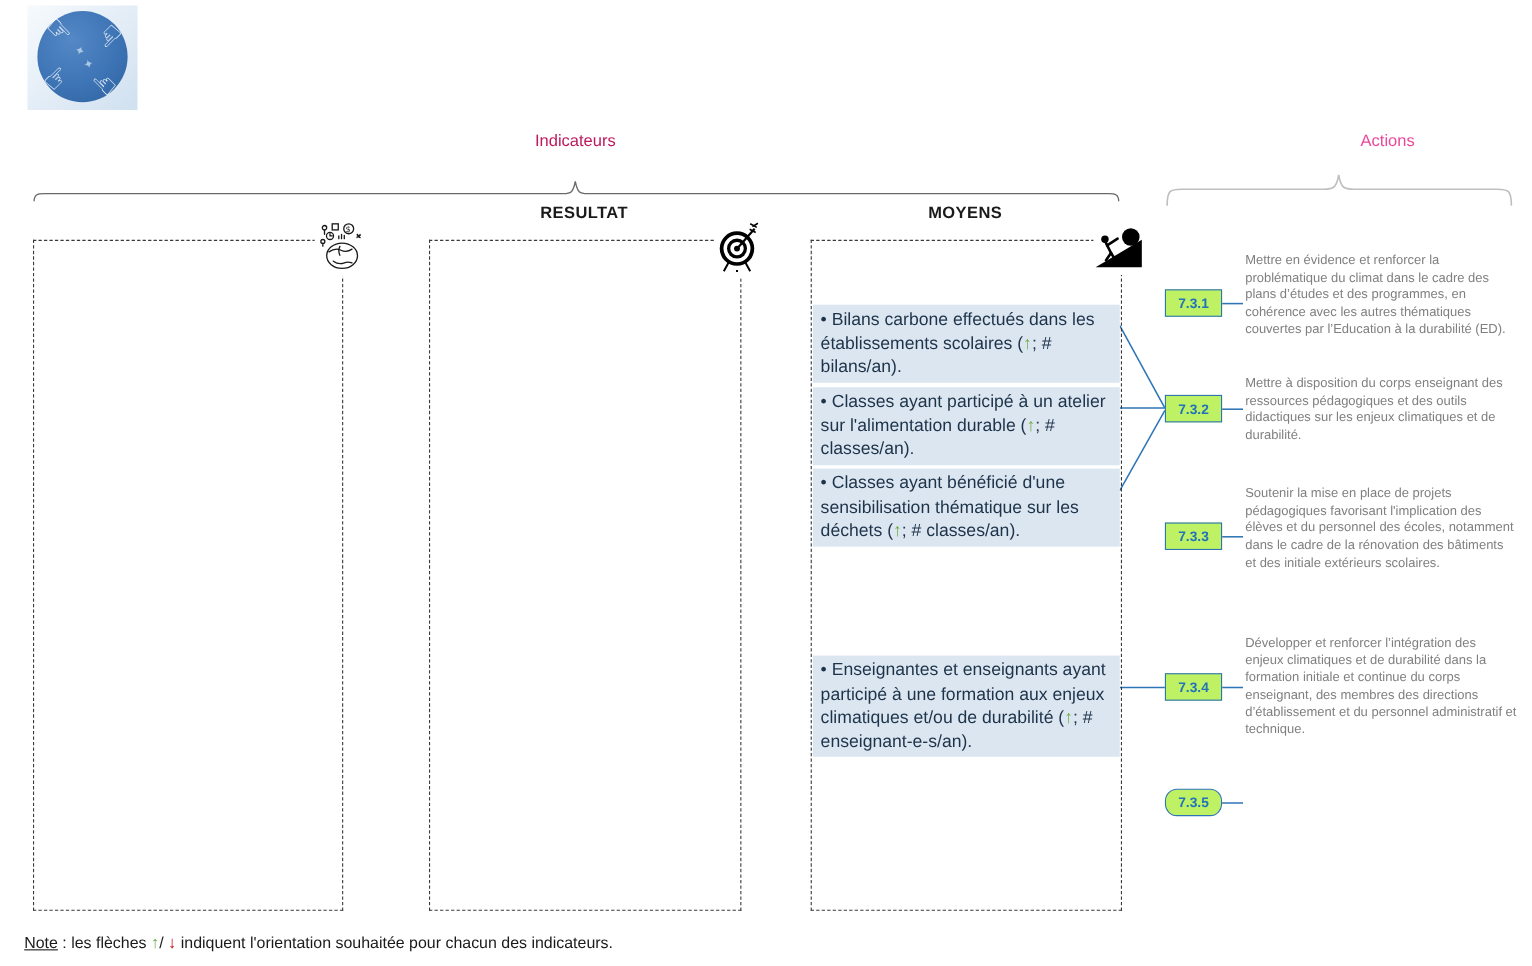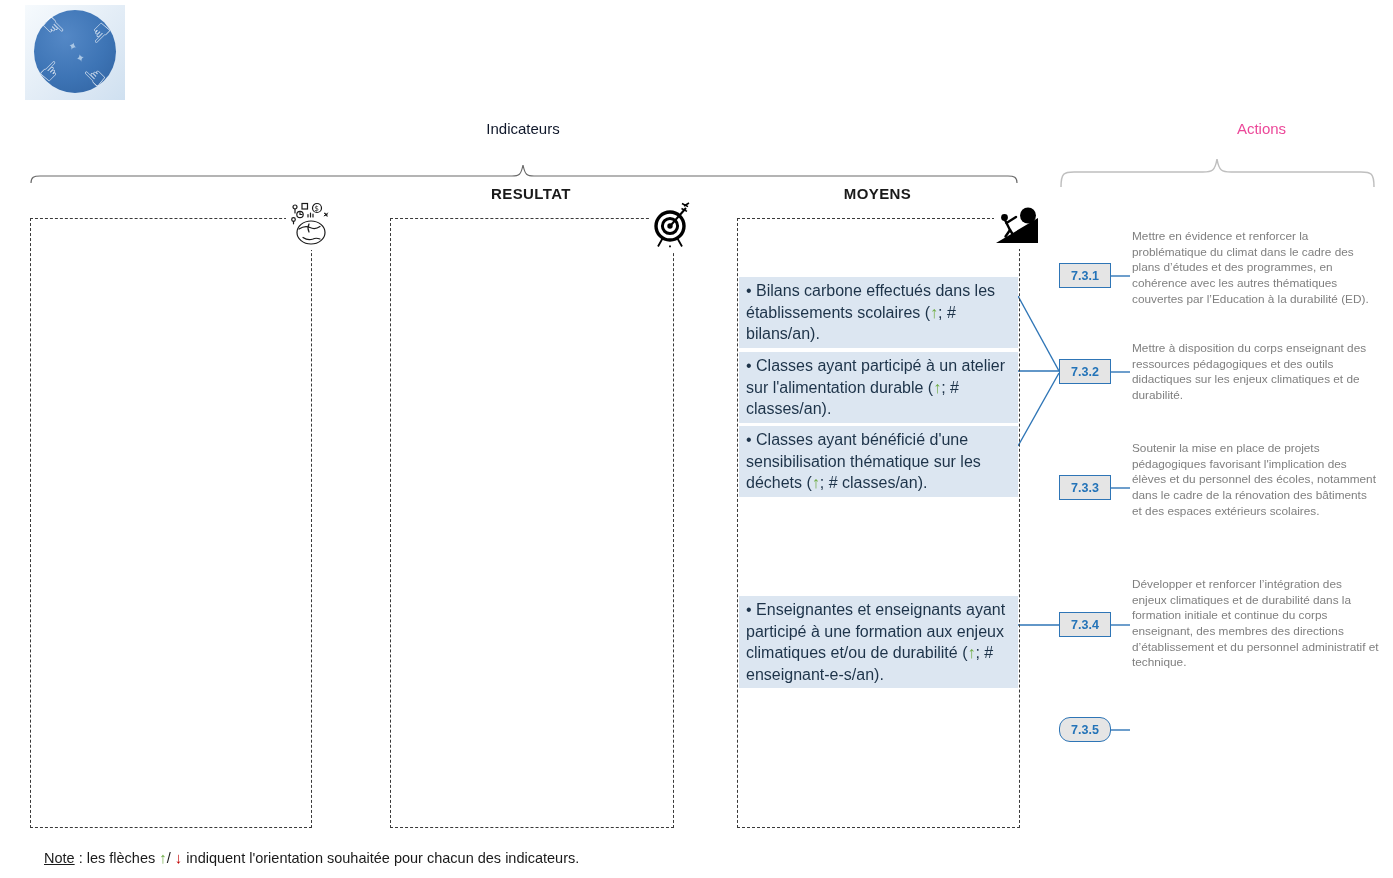--- a/index.html
+++ b/index.html
@@ -19,21 +19,21 @@
   .spark{position:absolute;font-size:11px;color:#a9c6e4;}
   .spark.s1{left:34px;top:30px;transform:rotate(20deg);}
   .spark.s2{left:42px;top:42px;transform:rotate(-15deg);}
 
   
   .title{position:absolute;left:380px;top:37px;font-size:20px;color:#1a1a1a;white-space:nowrap;}
   .title .code{color:#2E75B6;font-weight:bold;margin-right:4px;}
 
   
   .grp-label{position:absolute;top:120px;font-size:15px;text-align:center;}
-  .grp-label.ind{left:428px;width:190px;color:#0f172a;}
+  .grp-label.ind{left:428px;width:190px;color:#be185d;}
   .grp-label.act{left:1164px;width:195px;color:#ec4899;}
 
   
   .col{position:absolute;top:218px;height:608px;border:1.3px dashed #3a3a3a;background:transparent;}
   .col.contexte{left:30px;width:280px;}
   .col.resultat{left:390px;width:282px;}
   .col.moyens{left:737px;width:281px;}
   .col-header{position:absolute;top:185px;height:22px;font-size:15px;font-weight:600;
         letter-spacing:.4px;color:#1a1a1a;text-align:center;}
   .col-header.contexte{left:30px;width:280px;}
@@ -49,36 +49,36 @@
         font-size:16px;line-height:1.35;padding:3px 2px 3px 7px;box-sizing:border-box;}
   .ind-item.i1{top:277px;min-height:38px;}
   .ind-item.i2{top:352px;min-height:38px;}
   .ind-item.i3{top:426px;min-height:38px;}
   .ind-item.i4{top:596px;min-height:57px;}
   .arrow-up{color:#70AD47;font-weight:bold;}
   .arrow-down{color:#C00000;font-weight:bold;}
 
   
   .abox{position:absolute;left:1059px;width:52px;height:25px;border:1.5px solid #2E75B6;
-        background:#e5e5e5;display:flex;align-items:center;justify-content:center;
+        background:#bef264;display:flex;align-items:center;justify-content:center;
         font-size:12.5px;font-weight:bold;color:#2373B8;box-sizing:border-box;text-align:center;}
   .abox.b1{top:263px;} .abox.b2{top:359px;} .abox.b3{top:475px;}
   .abox.b4{top:612px;} .abox.b5{top:717px;border-radius:11px;}
 
   .atext{position:absolute;left:1132px;width:247px;font-size:11.8px;line-height:1.33;
         color:#7F7F7F;}
   .atext.t1{top:229px;} .atext.t2{top:341px;} .atext.t3{top:441px;}
   .atext.t4{top:577px;} .atext.t5{top:697px;}
 
   
   .overlay{position:absolute;left:0;top:0;width:1393px;height:878px;pointer-events:none;}
 
   
   .note{position:absolute;left:22px;top:849px;font-size:14.5px;color:#1a1a1a;}
-  .note .note-word{text-decoration:underline;margin-left:22px;}
+  .note .note-word{text-decoration:underline;}
   .note .arrow-up{font-size:15px;}
   .note .arrow-down{font-size:15px;}
 </style>
 </head>
 <body>
 
 <div class="page">
 
   <div class="logo">
     <div class="logo-circle">
@@ -186,18 +186,18 @@
     </div>
   <div class="abox b4">
       <span>7.3.4</span>
     </div>
   <div class="abox b5">
       <span>7.3.5</span>
     </div>
 
   <div class="atext t1">Mettre en évidence et renforcer la problématique du climat dans le cadre des plans d’études et des programmes, en cohérence avec les autres thématiques couvertes par l’Education à la durabilité (ED).</div>
   <div class="atext t2">Mettre à disposition du corps enseignant des ressources pédagogiques et des outils didactiques sur les enjeux climatiques et de durabilité.</div>
-  <div class="atext t3">Soutenir la mise en place de projets pédagogiques favorisant l'implication des élèves et du personnel des écoles, notamment dans le cadre de la rénovation des bâtiments et des espaces extérieurs scolaires.</div>
+  <div class="atext t3">Soutenir la mise en place de projets pédagogiques favorisant l'implication des élèves et du personnel des écoles, notamment dans le cadre de la rénovation des bâtiments et des initiale extérieurs scolaires.</div>
   <div class="atext t4">Développer et renforcer l’intégration des enjeux climatiques et de durabilité dans la formation initiale et continue du corps enseignant, des membres des directions d’établissement et du personnel administratif et technique.</div>
 
   <div class="note"><span class="note-word">Note</span><span> : les flèches </span><span class="arrow-up">↑</span><span>/ </span><span class="arrow-down">↓</span><span> indiquent l'orientation souhaitée pour chacun des indicateurs.</span></div>
 
 </div>
 
 </body></html>

